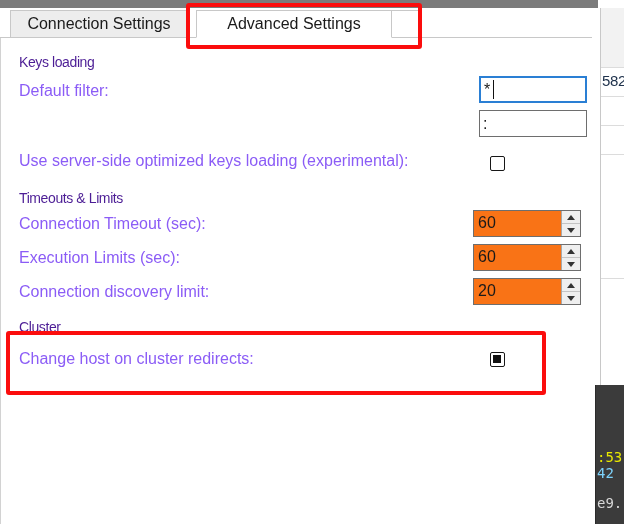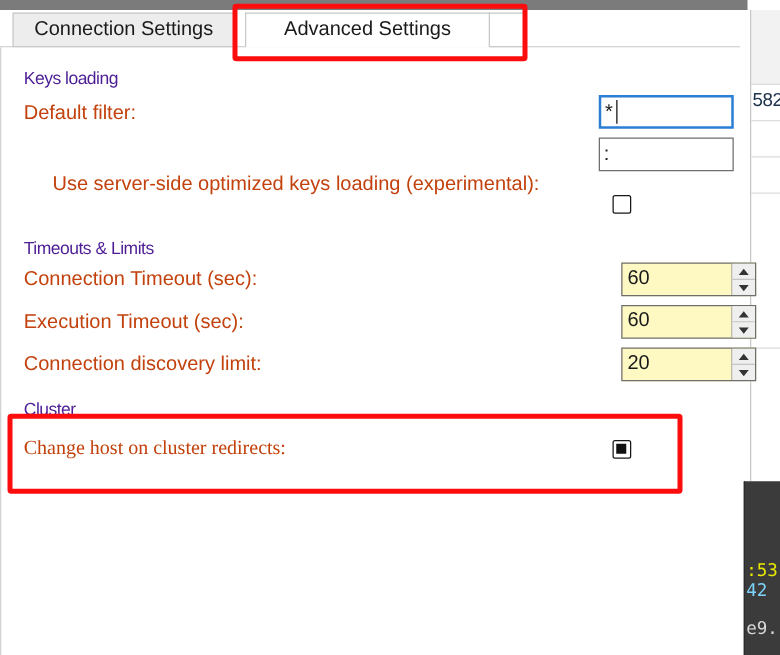--- a/index.html
+++ b/index.html
@@ -147,21 +147,21 @@
     font-size: 14px;
     font-weight: normal;
     color: #4c1d95;
     white-space: nowrap;
     letter-spacing: -0.4px;
   }
   .field-label {
     position: absolute;
     left: 18px;
     font-size: 16px;
-    color: #c2410c;
+    color: #8b5cf6;
     white-space: nowrap;
     text-align: center;
   }
 
   
   .text-input {
     position: absolute;
     left: 478px;
     width: 108px;
     height: 27px;
@@ -184,26 +184,26 @@
     position: absolute;
     left: 492px;
     width: 1px;
     height: 19px;
     background: #111111;
   }
 
   
   .spinner {
     position: absolute;
-    left: 496px;
+    left: 472px;
     width: 108px;
     height: 27px;
     box-sizing: border-box;
     border: 1px solid #6e6e6e;
-    background: #fef9c3;
+    background: #f97316;
   }
   .spinner-value {
     position: absolute;
     left: 4px; top: 3px;
     font-size: 16px;
     color: #1a1a1a;
   }
   .spinner-buttons {
     position: absolute;
     right: 0; top: 0;
@@ -293,39 +293,39 @@
   <div id="tab-content">
 
     <div class="group-heading" style="top:16px;">Keys loading</div>
 
     <div class="field-label" style="top:44px;">Default filter:</div>
     <input class="text-input focused" id="input-default-filter" style="top: 38px;" value="*">
     <div id="caret" style="top:42px;"></div>
 
     <input class="text-input" id="input-namespace-separator" style="top: 72px;" value=":">
 
-    <div class="field-label" style="top:101px;margin-left:23px;">Use server-side optimized keys loading (experimental):</div>
+    <div class="field-label" style="top:114px;">Use server-side optimized keys loading (experimental):</div>
     <div class="checkbox" id="checkbox-server-side-keys" style="left:489px; top:118px;"></div>
 
     <div class="group-heading" style="top:152px;">Timeouts &amp; Limits</div>
 
     <div class="field-label" style="top:177px;">Connection Timeout (sec):</div>
     <div class="spinner" style="top:172px;">
       <span class="spinner-value">60</span>
       <div class="spinner-buttons">
         <div class="spinner-btn up">
           <span class="arrow-up"></span>
         </div>
         <div class="spinner-btn down">
           <span class="arrow-down"></span>
         </div>
       </div>
     </div>
 
-    <div class="field-label" style="top:211px;">Execution Timeout (sec):</div>
+    <div class="field-label" style="top:211px;">Execution Limits (sec):</div>
     <div class="spinner" style="top:206px;">
       <span class="spinner-value">60</span>
       <div class="spinner-buttons">
         <div class="spinner-btn up">
           <span class="arrow-up"></span>
         </div>
         <div class="spinner-btn down">
           <span class="arrow-down"></span>
         </div>
       </div>
@@ -339,20 +339,20 @@
           <span class="arrow-up"></span>
         </div>
         <div class="spinner-btn down">
           <span class="arrow-down"></span>
         </div>
       </div>
     </div>
 
     <div class="group-heading" style="top:281px;">Cluster</div>
 
-    <div class="field-label" style="top:312px;font-family:Liberation Serif, serif;">Change host on cluster redirects:</div>
+    <div class="field-label" style="top:312px;">Change host on cluster redirects:</div>
     <div class="checkbox checked" id="checkbox-change-host" style="left:489px; top:314px;"></div>
 
   </div>
 </div>
 
 <div class="annotation-box" id="annotation-tab"></div>
 <div class="annotation-box" id="annotation-cluster"></div>
 
 </body></html>

